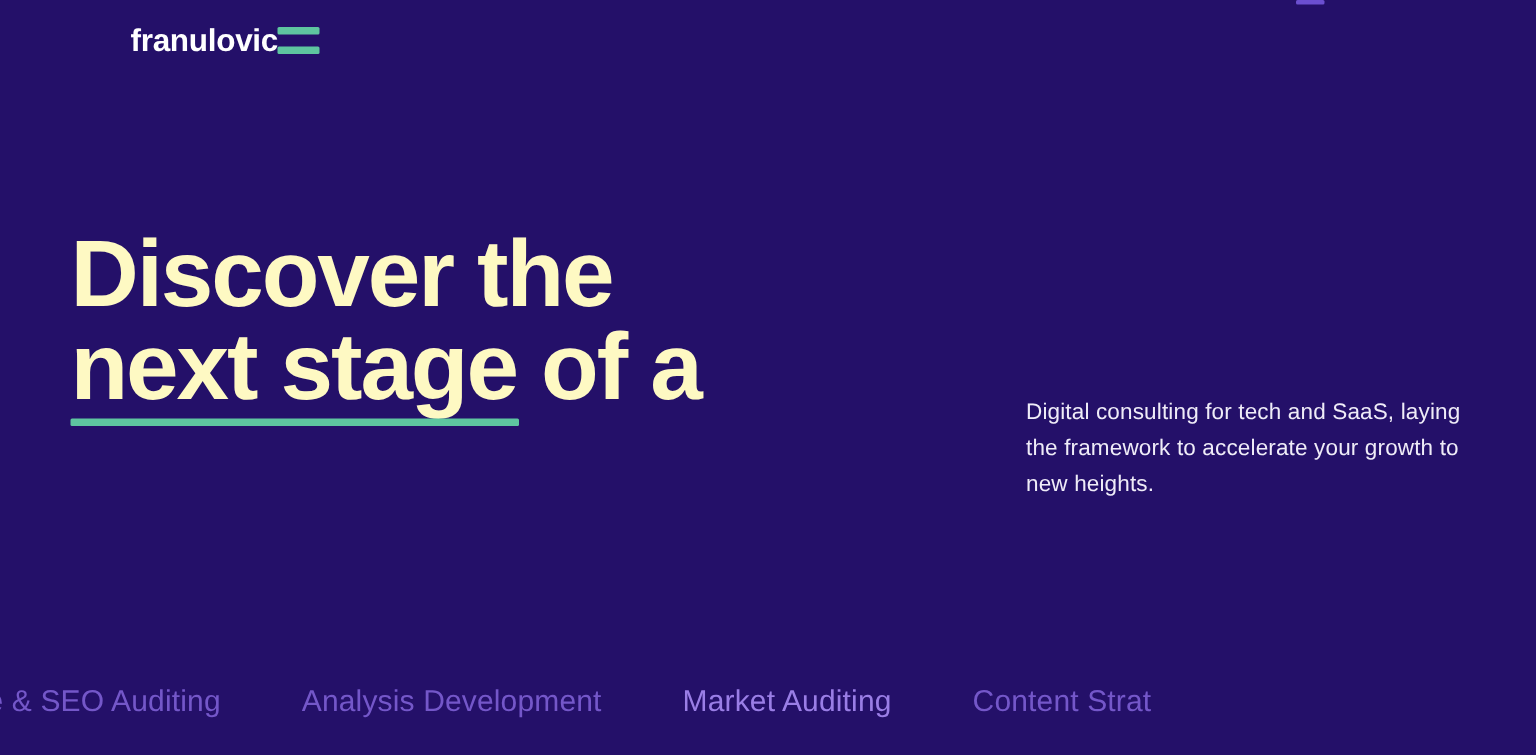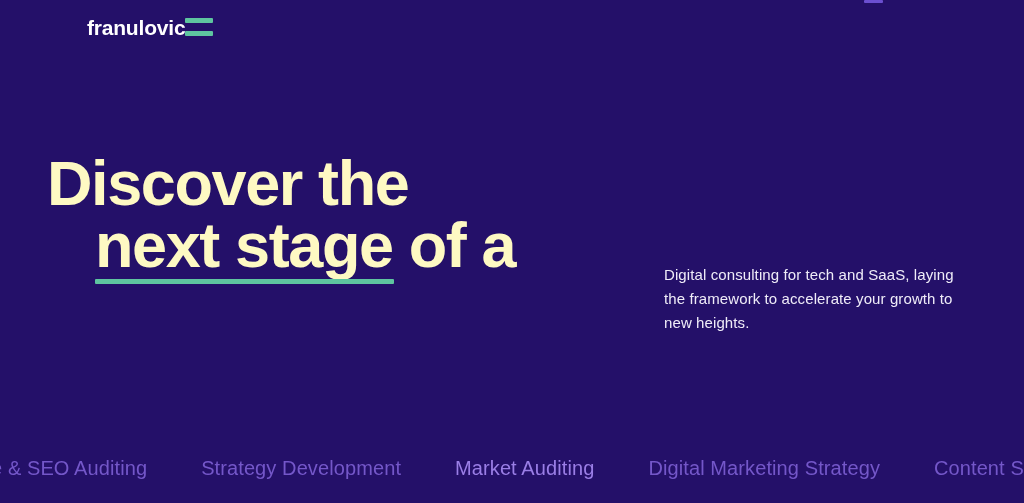--- a/index.html
+++ b/index.html
@@ -97,36 +97,35 @@
     font-weight: 700;
     letter-spacing: -1.4px;
     white-space: nowrap;
   }
   .hero-heading .line {
     display: block;
   }
   .hl-underline {
     position: relative;
     display: inline-block;
-    margin-left: 48px;
   }
   .hl-underline::after {
     content: "";
     position: absolute;
     left: 0;
     right: -1px;
     bottom: -8px;
     height: 5px;
     background: #5ec5a0;
     border-radius: 1px;
   }
 
   .hero-sub {
     position: absolute;
-    left: 664px;
+    left: 684px;
     top: 263px;
     width: 300px;
     margin: 0;
     color: #efecf8;
     font-size: 15px;
     line-height: 24px;
     font-weight: 400;
     letter-spacing: 0.1px;
   }
 
@@ -182,20 +181,19 @@
       <span class="line"><span class="hl-underline">next stage</span><span> of a</span></span>
     </h1>
 
     <p class="hero-sub">Digital consulting for tech and SaaS, laying the framework to accelerate your growth to new heights.</p>
 
   </section>
 
   <div class="marquee">
     <div class="marquee-track">
       <span class="marquee-item">e &amp; SEO Auditing</span>
-      <span class="marquee-item">Strategy Development</span>
+      <span class="marquee-item">Analysis Development</span>
       <span class="marquee-item is-active">Market Auditing</span>
-      <span class="marquee-item">Digital Marketing Strategy</span>
       <span class="marquee-item">Content Strat</span>
     </div>
   </div>
 
 </div>
 
 </body></html>

